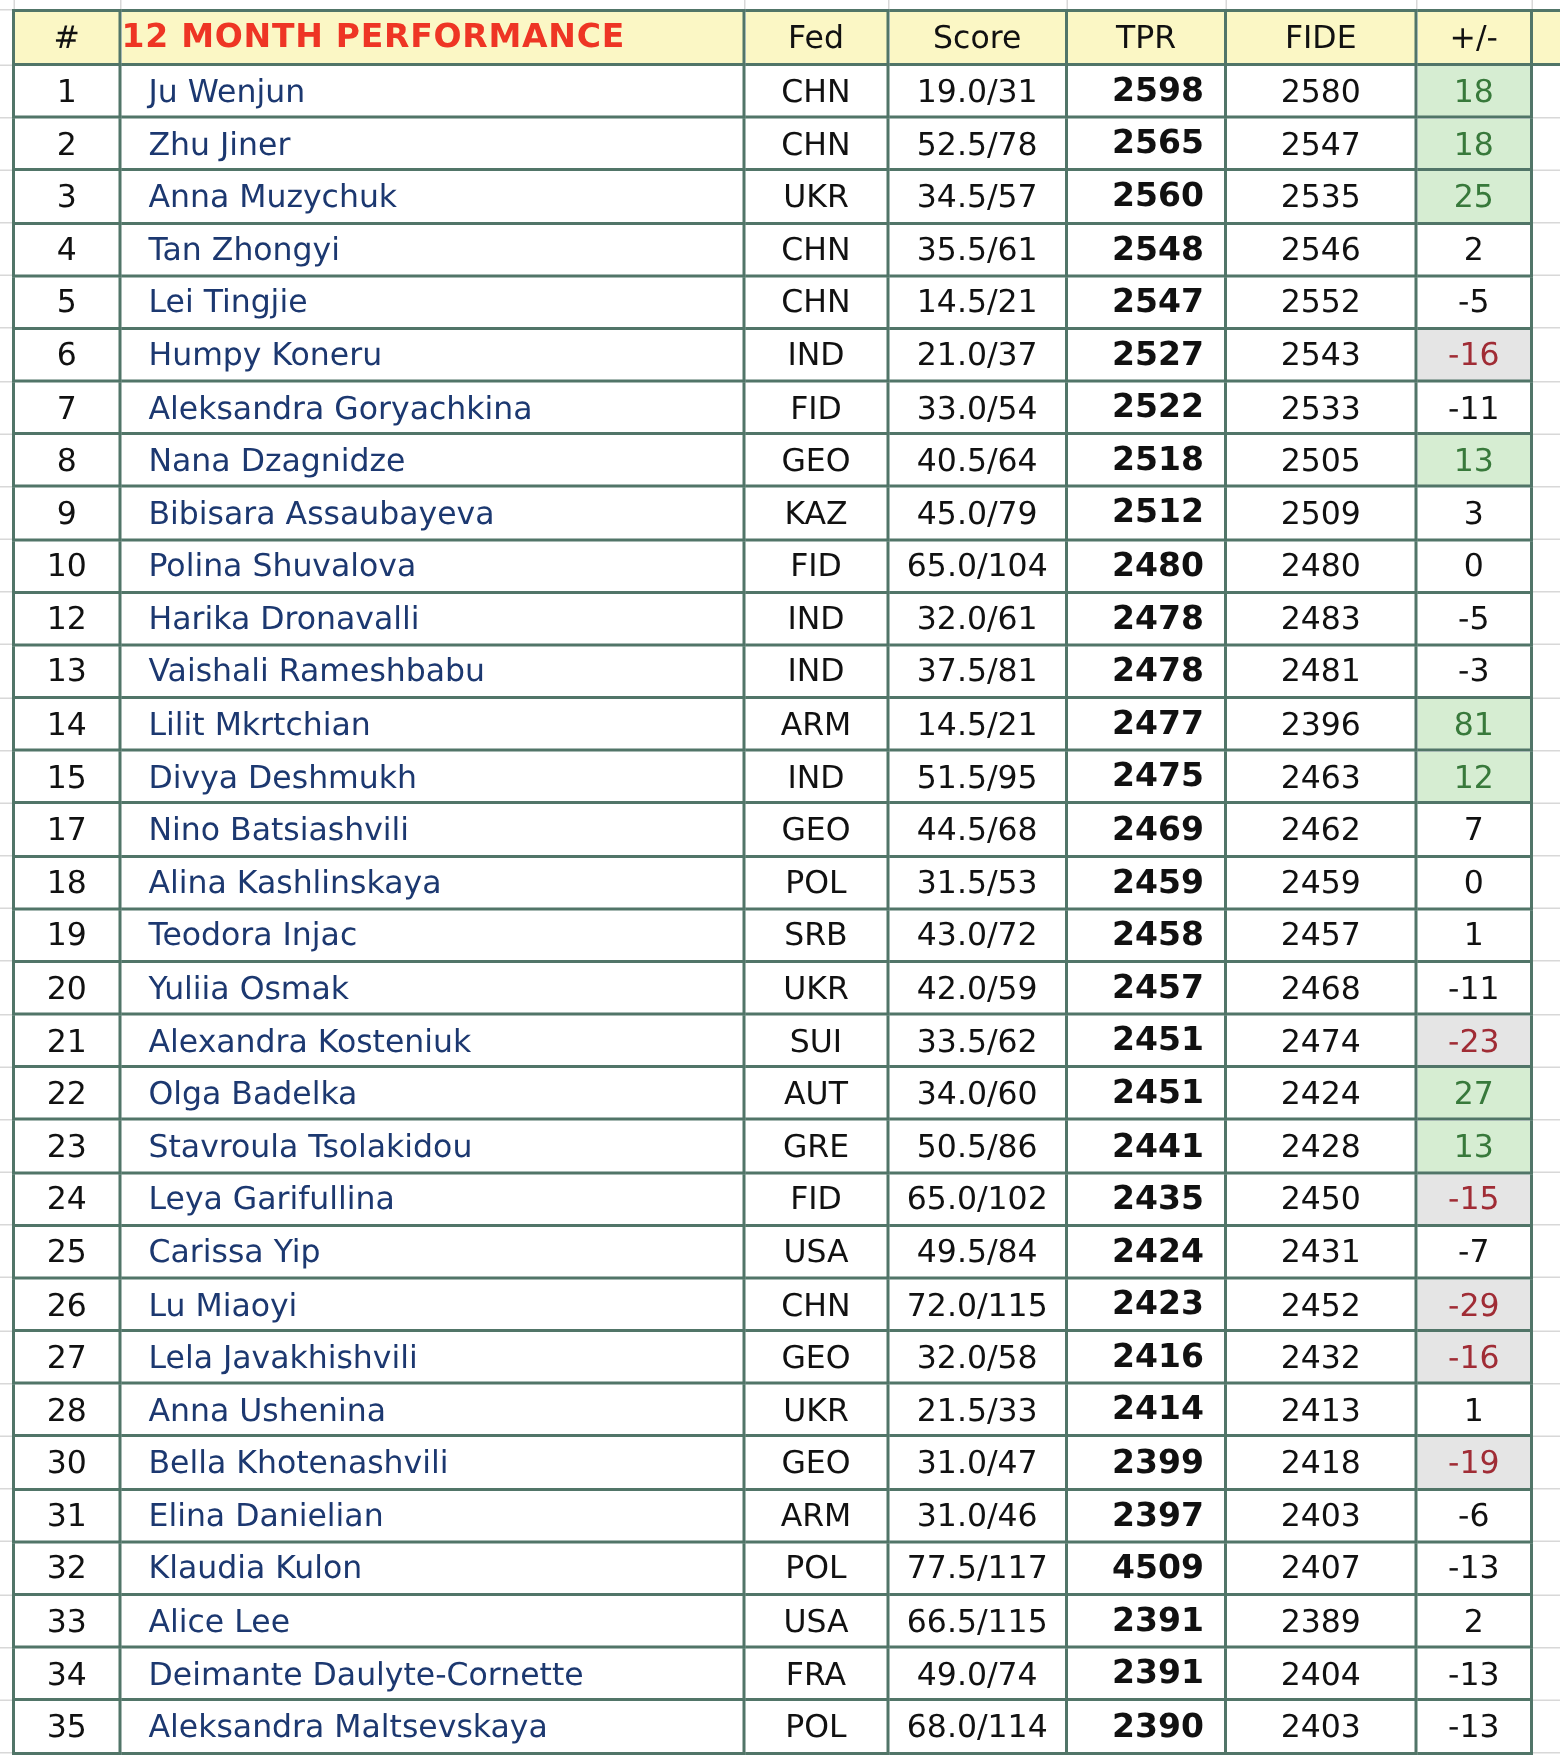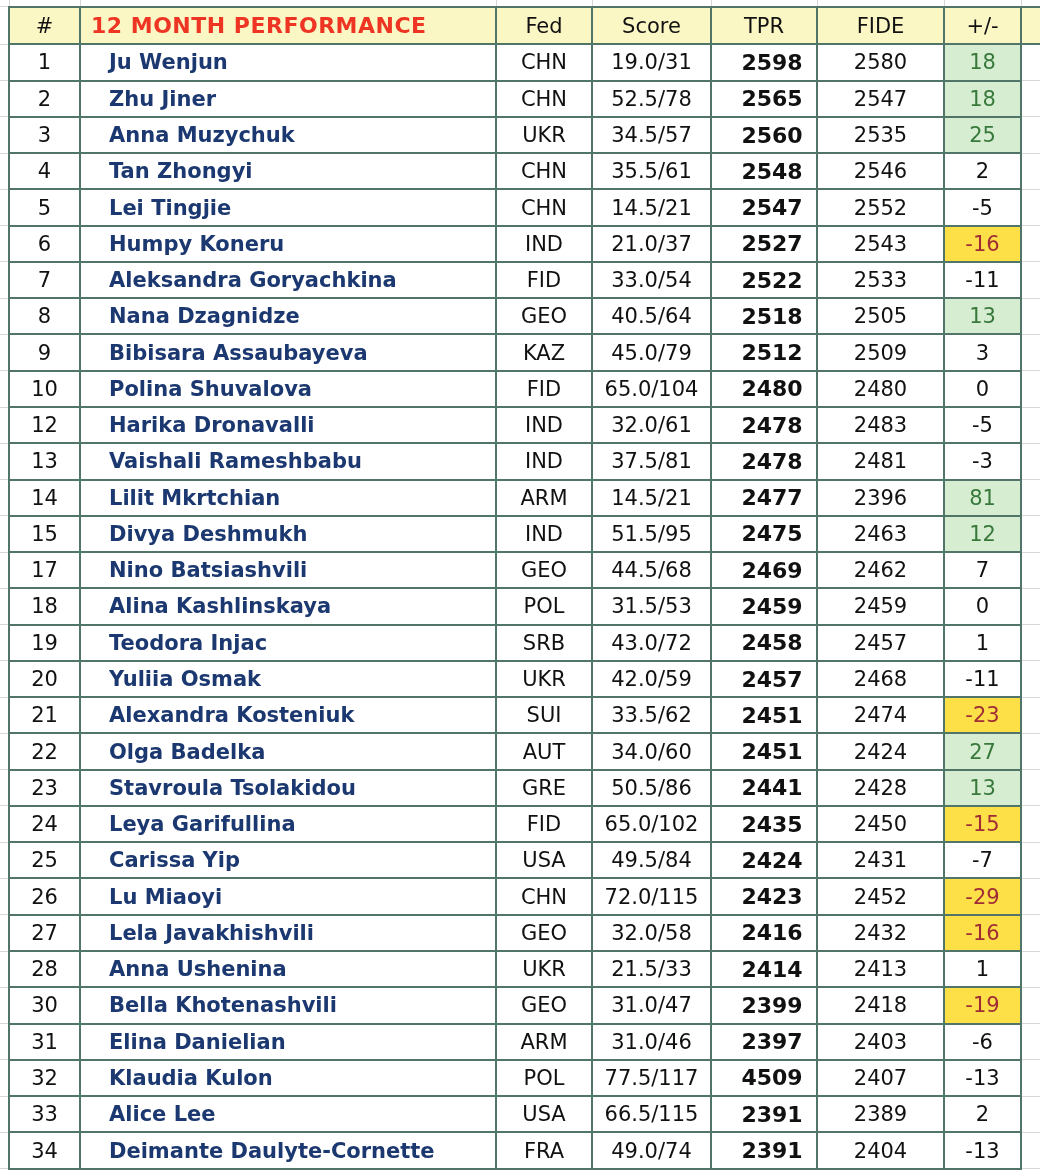--- a/index.html
+++ b/index.html
@@ -33,43 +33,42 @@
     background: #FBF7C5;
     text-align: center;
     font-size: 21px;
   }
   td.hd-title {
     background: #FBF7C5;
     color: #EE3524;
     font-weight: bold;
     font-size: 22px;
     text-align: left;
-    padding-left: 10px;
     letter-spacing: 0.5px;
   }
   td.hd-tpr { font-weight: normal; }
   td.hd-strip-right {
     background: #FBF7C5;
     border-top: 2px solid #517568;
     border-bottom: 2px solid #517568;
     border-right: none;
   }
   
   tbody.data tr { height: 31.9px; }
   td.c { text-align: center; }
   td.rank { text-align: center; }
   td.name {
     text-align: left;
-    padding-left: 28px;
+    padding-left: 18px;
     color: #1C3870;
-    font-weight: bold;
+    font-weight: normal;
   }
   td.tpr { font-weight: bold; font-size: 22px; padding-left: 16px; }
   td.delta.positive { background: #D6EDD2; color: #38793B; }
-  td.delta.negative { background: #fde047; color: #A02C35; }
+  td.delta.negative { background: #e5e5e5; color: #A02C35; }
   
   tr.strip-top { height: 6px; }
   td.gtop {
     border-left: 1px solid #D8D8D8;
     border-right: 1px solid #D8D8D8;
     border-top: none;
   }
   td.gleft {
     border-top: 1px solid #D8D8D8;
     border-bottom: 1px solid #D8D8D8;
@@ -499,20 +498,31 @@
     <td class="cell rank">34</td>
     <td class="cell name">Deimante Daulyte-Cornette</td>
     <td class="cell c">FRA</td>
     <td class="cell c">49.0/74</td>
     <td class="cell c tpr">2391</td>
     <td class="cell c">2404</td>
     <td class="cell c delta">-13</td>
     <td class="gright"></td>
   </tr>
 
+  <tr>
+    <td class="gleft"></td>
+    <td class="cell rank">35</td>
+    <td class="cell name">Aleksandra Maltsevskaya</td>
+    <td class="cell c">POL</td>
+    <td class="cell c">68.0/114</td>
+    <td class="cell c tpr">2390</td>
+    <td class="cell c">2403</td>
+    <td class="cell c delta">-13</td>
+    <td class="gright"></td>
+  </tr>
 </tbody>
 
   <tbody>
 
     <tr class="strip-bottom">
       <td class="gplain"></td>
       <td class="gbottom"></td>
       <td class="gbottom"></td>
       <td class="gbottom"></td>
       <td class="gbottom"></td>

